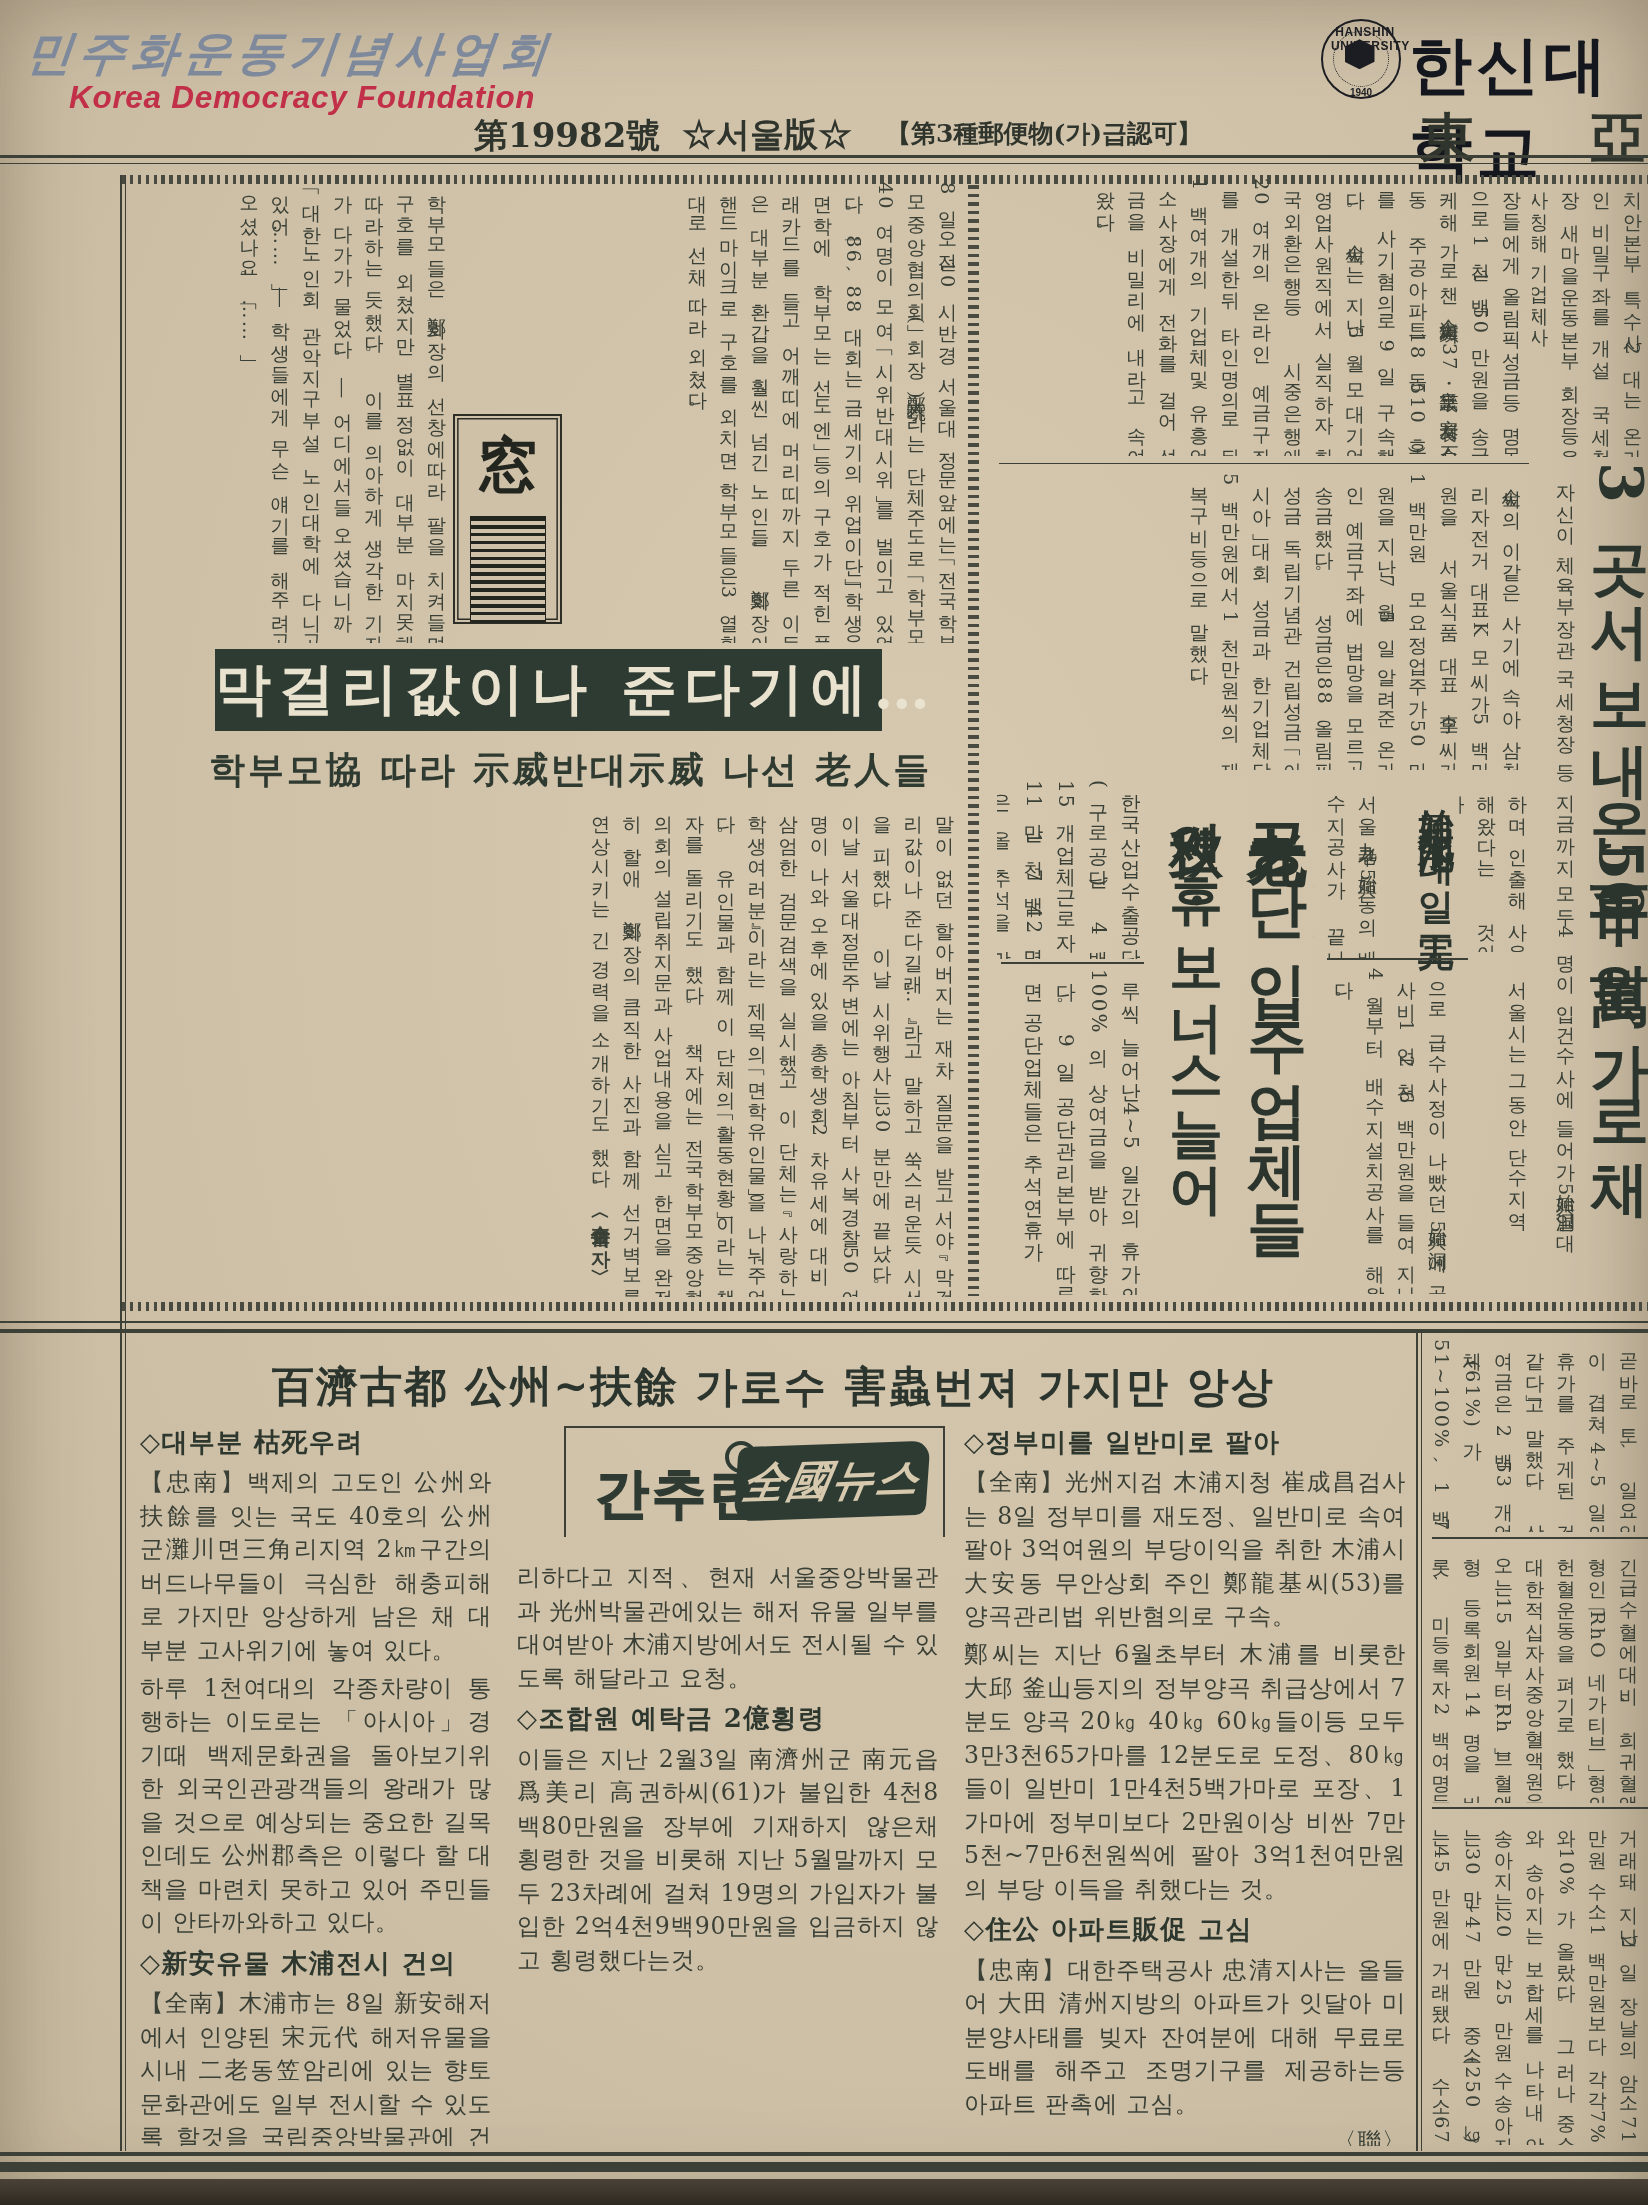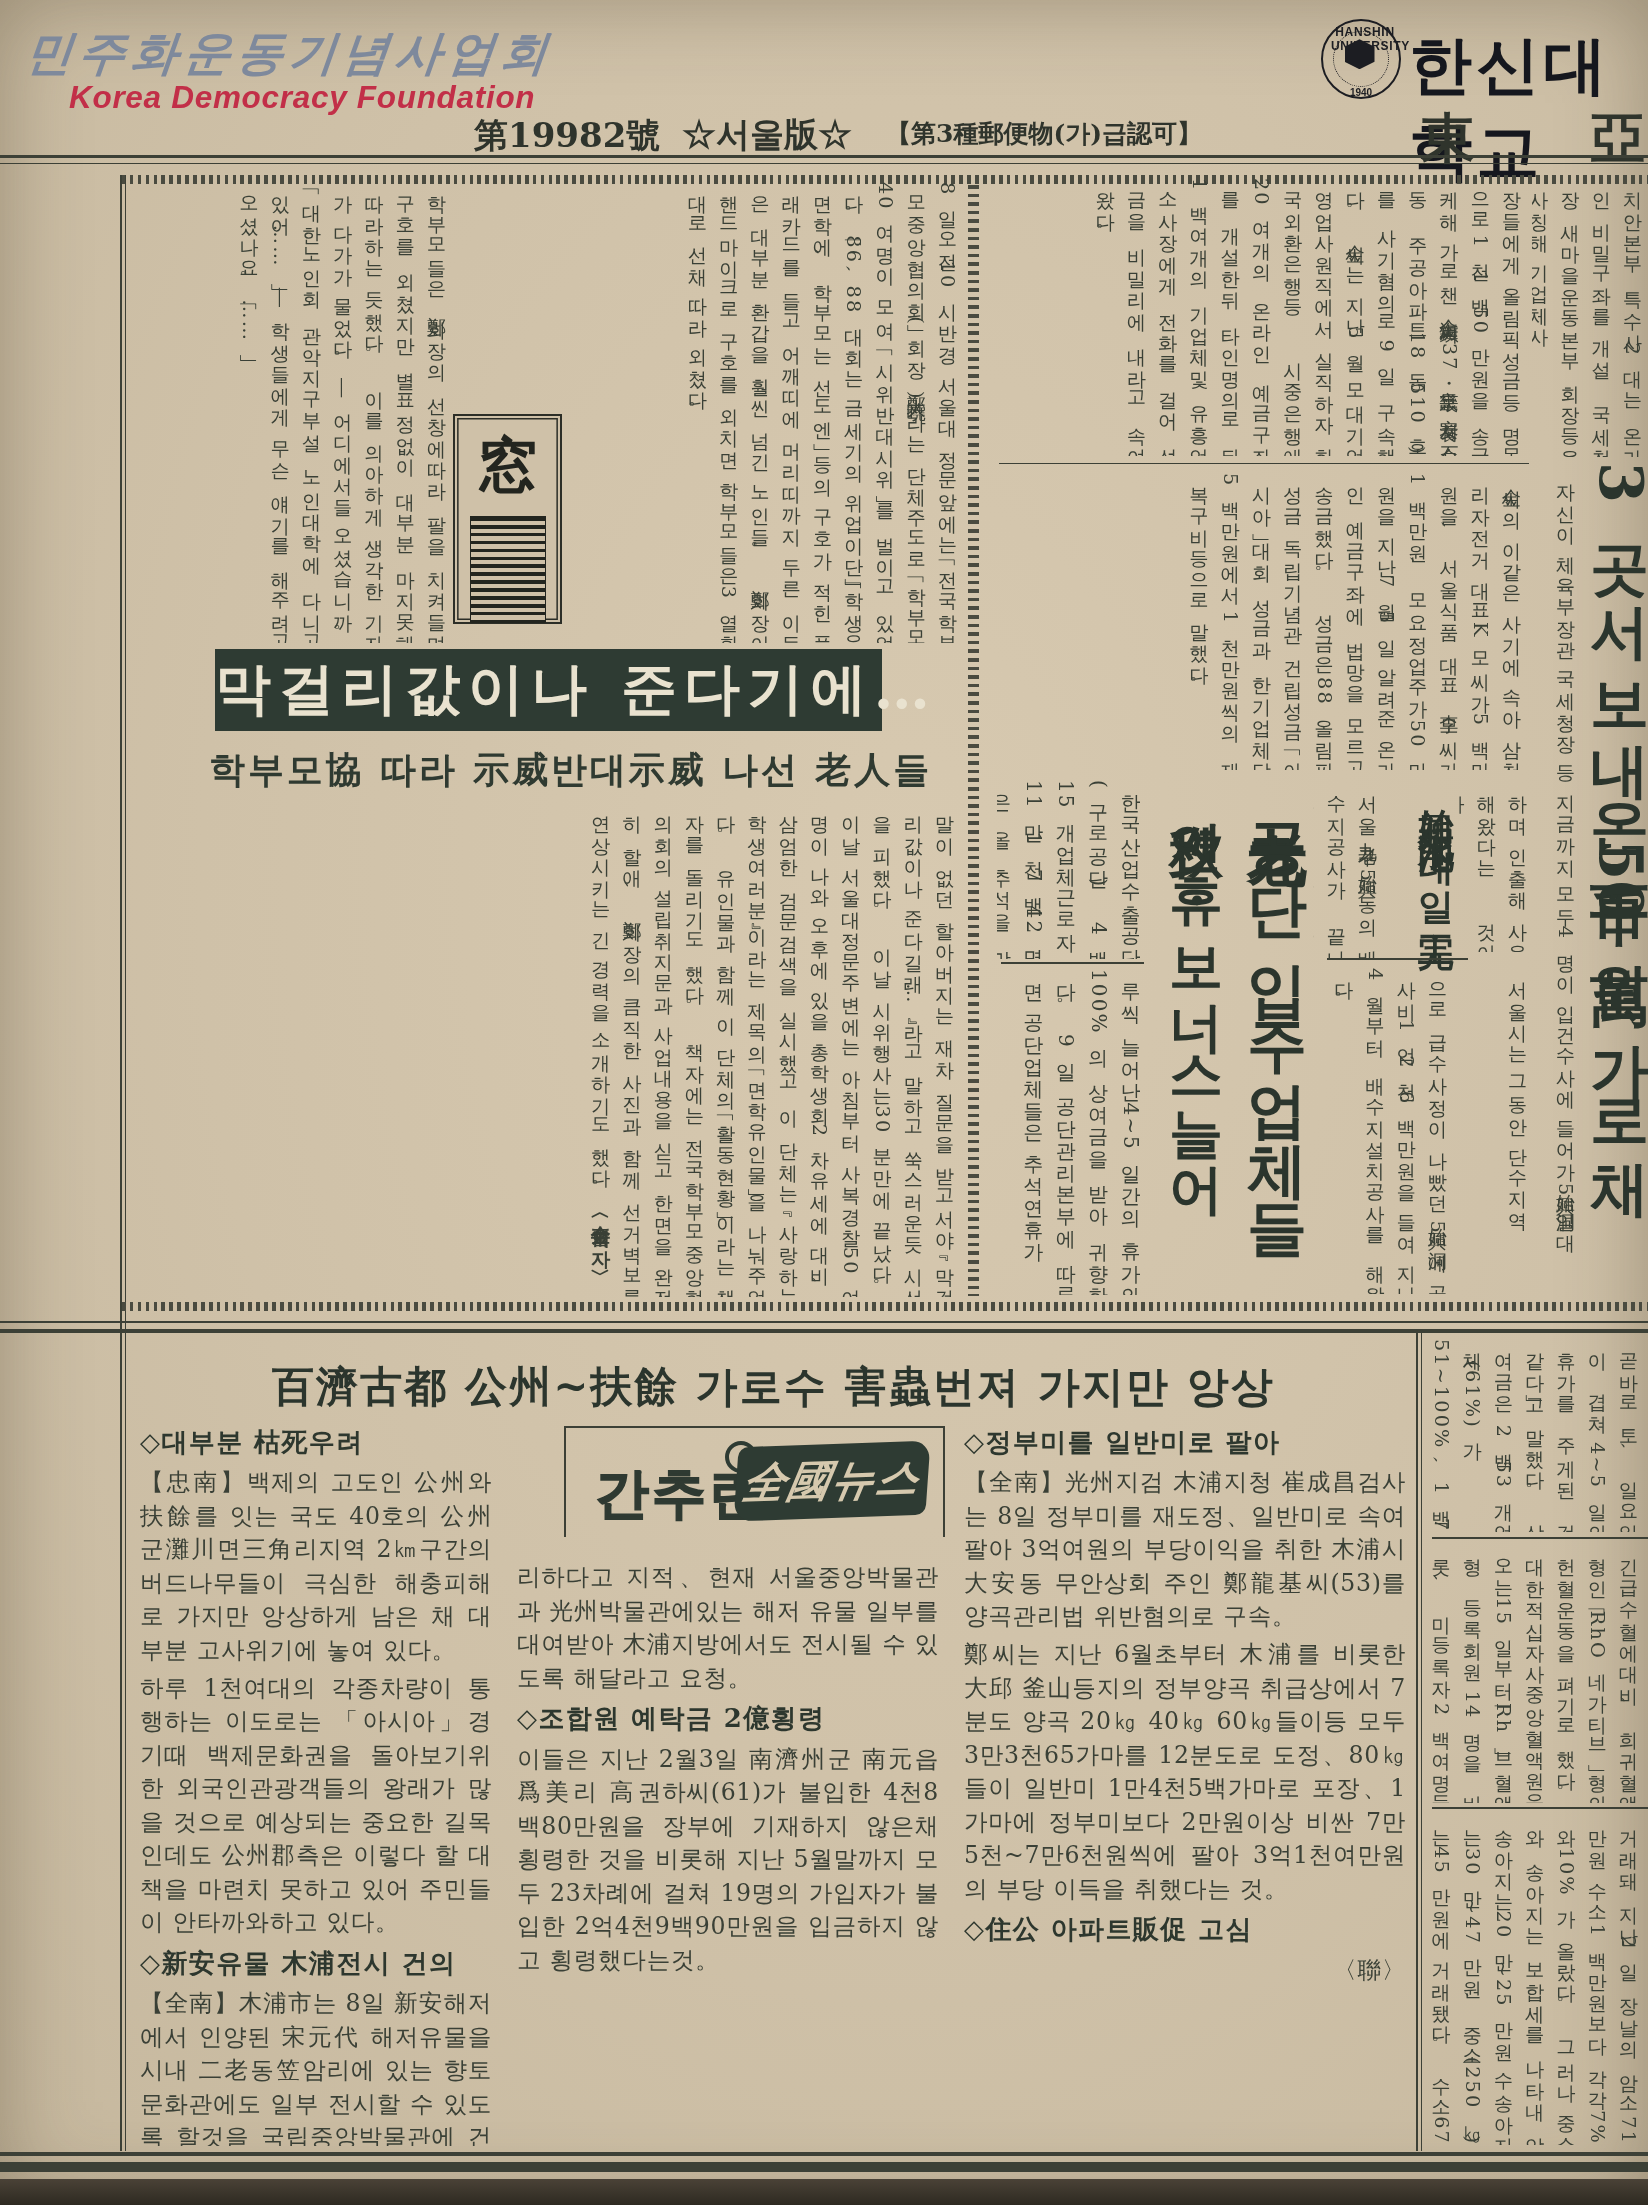--- a/index.html
+++ b/index.html
@@ -138,20 +138,21 @@
     <p class="nt">리하다고 지적、현재 서울중앙박물관과 光州박물관에있는 해저 유물 일부를 대여받아 木浦지방에서도 전시될 수 있도록 해달라고 요청。</p>
     <p class="nsub">◇조합원 예탁금 2億횡령</p>
     <p class="nt">이들은 지난 2월3일 南濟州군 南元읍爲美리 高권하씨(61)가 불입한 4천8백80만원을 장부에 기재하지 않은채 횡령한 것을 비롯해 지난 5월말까지 모두 23차례에 걸쳐 19명의 가입자가 불입한 2억4천9백90만원을 입금하지 않고 횡령했다는것。</p>
   </div>
 
   <div class="abs h ncol" style="left:964px;top:1423px;width:442px;height:723px;">
     <p class="nsub">◇정부미를 일반미로 팔아</p>
     <p class="nt">【全南】光州지검 木浦지청 崔成昌검사는 8일 정부미를 재도정、일반미로 속여팔아 3억여원의 부당이익을 취한 木浦시大安동 무안상회 주인 鄭龍基씨(53)를 양곡관리법 위반혐의로 구속。</p>
     <p class="nt">鄭씨는 지난 6월초부터 木浦를 비롯한 大邱 釜山등지의 정부양곡 취급상에서 7분도 양곡 20㎏ 40㎏ 60㎏들이등 모두 3만3천65가마를 12분도로 도정、80㎏들이 일반미 1만4천5백가마로 포장、1가마에 정부미보다 2만원이상 비싼 7만5천~7만6천원씩에 팔아 3억1천여만원의 부당 이득을 취했다는 것。</p>
     <p class="nsub">◇住公 아파트販促 고심</p>
+    <p class="nt">【忠南】대한주택공사 忠清지사는 올들어 大田 清州지방의 아파트가 잇달아 미분양사태를 빚자 잔여분에 대해 무료로 도배를 해주고 조명기구를 제공하는등 아파트 판촉에 고심。</p>
     <p class="nt" style="text-align:right;">〈聯〉</p>
   </div>
 
   <div class="abs dbl-l" style="left:1416px;top:1333px;height:818px;"></div>
   <div class="abs v body-t" style="left:1432px;top:1339px;width:212px;height:193px;">곧바로 토、일요일이 겹쳐 4~5일의 휴가를 주게된 것 같다」고 말했다。 상여금은 2백53개업체(61%)가 51~100%、1백7개업체(26%)가 30~50%를 지급하는데 이는 지난해 51~100% 지급업체가 2백8개 업체였던 것보다 45개업체가 늘어났다。</div>
   <div class="abs rule" style="left:1432px;top:1537px;width:216px;height:2.1px;"></div>
   <div class="abs v body-t" style="left:1432px;top:1545px;width:212px;height:258px;">긴급수혈에대비、희귀혈액형인 「RhO네가티브」형의 헌혈운동을 펴기로 했다。 대한적십자사중앙혈액원은 오는 15일부터 「Rh」브혈액형 등록회원 14명을 비롯、미등록자 2백여명등 모두 1천6백여명으로 추산되는 「RhO네가티브」형 혈액보유자들의 헌혈을 받기로 했다。 혈액원은 4백16명의 회원을 확보하고있다。</div>
   <div class="abs rule" style="left:1432px;top:1807px;width:216px;height:2.1px;"></div>
   <div class="abs v body-t" style="left:1432px;top:1816px;width:212px;height:329px;">거래돼 지난2일 장날의 암소 71만원 수소 1백만원보다 각각 7%와 10%가 올랐다。 그러나 중소와 송아지는 보합세를 나타내 암송아지는 20만~25만원 수송아지는 30만~47만원、중소(250㎏)는 45만원에 거래됐다。 수소 67만원。</div>
 

